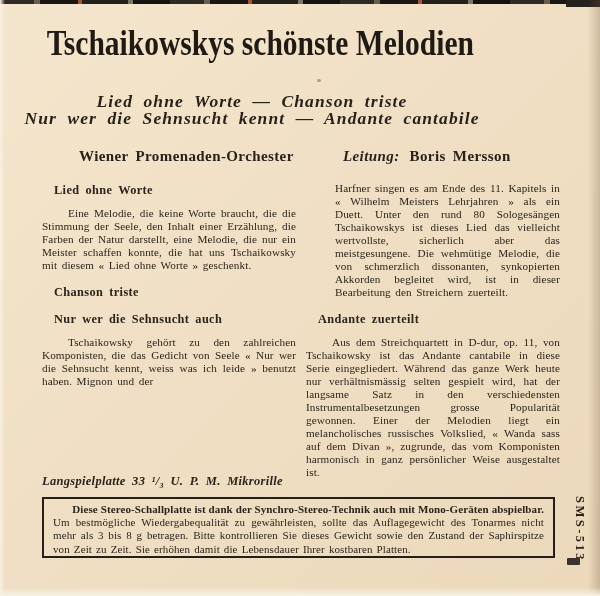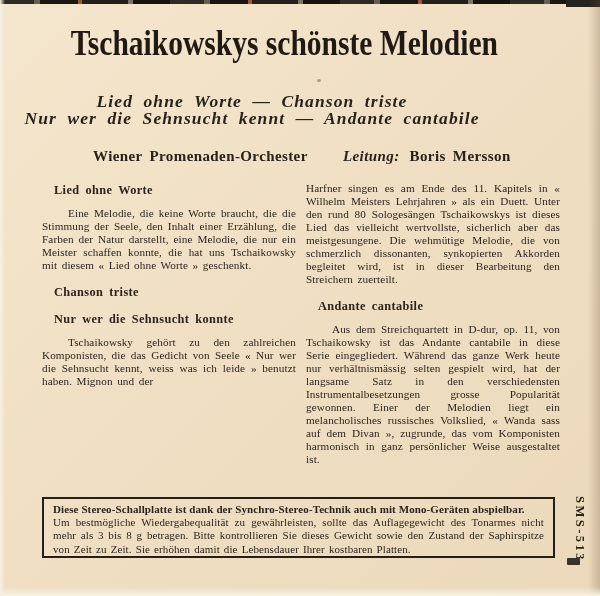--- a/index.html
+++ b/index.html
@@ -38,59 +38,59 @@
   }
   .scan-notch-br{
     position:absolute;left:567px;top:558px;width:13px;height:7px;background:#3a332b;border-radius:1px;
   }
   .scan-speck{
     position:absolute;left:317px;top:79px;width:4px;height:3px;background:rgba(90,70,50,.45);border-radius:50%;
   }
   
   .title{
     position:absolute;left:0;top:22px;width:568px;margin:0;
-    text-align:center;font-size:36px;font-weight:bold;color:#201a14;
+    text-align:left;font-size:36px;font-weight:bold;color:#201a14;
     white-space:nowrap;
   }
   .title span{display:inline-block;transform:scaleX(.82);transform-origin:center;}
   .subtitle{
     position:absolute;left:0;width:504px;text-align:center;
     font-size:17.5px;font-weight:bold;font-style:italic;color:#28221b;
     letter-spacing:1.1px;word-spacing:5px;white-space:nowrap;
   }
   .subtitle-1{top:91px;}
   .subtitle-2{top:108px;}
   .credits{position:absolute;left:0;top:148px;width:600px;height:20px;font-size:15px;font-weight:bold;color:#28221b;}
-  .credit-orchestra{position:absolute;left:93px;letter-spacing:.4px;word-spacing:3px;}
+  .credit-orchestra{position:absolute;left:79px;letter-spacing:.4px;word-spacing:3px;}
   .credit-conductor{position:absolute;left:343px;letter-spacing:.4px;word-spacing:3px;text-align:center;}
   .credit-conductor .lbl{font-style:italic;margin-right:10px;}
   
   .col{
     position:absolute;top:182px;width:254px;height:294px;overflow:hidden;
     font-size:11.2px;line-height:13px;color:#2b241c;
     text-align:justify;letter-spacing:.1px;word-spacing:1.6px;
   }
   .col-left{left:42px;}
   .col-right{left:306px;}
   .col h3{font-size:12.3px;line-height:13px;margin:14px 12px 10px;letter-spacing:.4px;word-spacing:2.5px;text-align:left;}
   .col h3:first-child{margin-top:2px;}
   .col p{margin:0 0 6px;text-indent:26px;}
-  .col p.no-indent{text-indent:0;}
+  .col p.no-indent{text-indent:0;margin-left:29px;}
   .format-note{
     position:absolute;left:42px;top:474px;width:260px;
     font-size:12.5px;font-style:italic;font-weight:bold;color:#2b241c;
     letter-spacing:.3px;word-spacing:3px;white-space:nowrap;
   }
   
   .notice-box{
     position:absolute;left:42px;top:497px;width:491px;height:47px;
     border:2px solid #241f18;padding:4px 9px 6px;
     font-size:11px;line-height:13.2px;color:#2b241c;
   }
-  .notice-line1{font-weight:bold;text-align:left;letter-spacing:.1px;}
+  .notice-line1{font-weight:bold;text-align:right;letter-spacing:.1px;}
   .notice-body{text-align:justify;letter-spacing:.1px;word-spacing:1.2px;}
   
   .catalog{
     position:absolute;right:13px;top:496px;
     writing-mode:vertical-rl;text-orientation:mixed;
     font-size:12.5px;font-weight:bold;color:#2b241c;letter-spacing:2.5px;
     white-space:nowrap;
   }
 </style>
 </head>
@@ -107,30 +107,31 @@
     <span class="credit-orchestra">Wiener Promenaden-Orchester</span>
     <span class="credit-conductor">
       <span class="lbl">Leitung:</span><span>Boris Mersson</span>
     </span>
   </div>
 
   <div class="col col-left">
     <h3>Lied ohne Worte</h3>
     <p>Eine Melodie, die keine Worte braucht, die die Stimmung der Seele, den Inhalt einer Erzählung, die Farben der Natur darstellt, eine Melodie, die nur ein Meister schaffen konnte, die hat uns Tschaikowsky mit diesem « Lied ohne Worte » geschenkt.</p>
     <h3>Chanson triste</h3>
-    <h3>Nur wer die Sehnsucht konnte</h3>
+    <h3>Nur wer die Sehnsucht auch</h3>
     <p>Tschaikowsky gehört zu den zahlreichen Komponisten, die das Gedicht von Seele « Nur wer die Sehnsucht kennt, weiss was ich leide » benutzt haben. Mignon und der</p>
   </div>
 
   <div class="col col-right">
     <p class="no-indent">Harfner singen es am Ende des 11. Kapitels in « Wilhelm Meisters Lehrjahren » als ein Duett. Unter den rund 80 Sologesängen Tschaikowskys ist dieses Lied das vielleicht wertvollste, sicherlich aber das meistgesungene. Die wehmütige Melodie, die von schmerzlich dissonanten, synkopierten Akkorden begleitet wird, ist in dieser Bearbeitung den Streichern zuerteilt.</p>
-    <h3>Andante cantabile</h3>
+    <h3>Andante zuerteilt</h3>
     <p>Aus dem Streichquartett in D-dur, op. 11, von Tschaikowsky ist das Andante cantabile in diese Serie eingegliedert. Während das ganze Werk heute nur verhältnismässig selten gespielt wird, hat der langsame Satz in den verschiedensten Instrumentalbesetzungen grosse Popularität gewonnen. Einer der Melodien liegt ein melancholisches russisches Volkslied, « Wanda sass auf dem Divan », zugrunde, das vom Komponisten harmonisch in ganz persönlicher Weise ausgestaltet ist.</p>
   </div>
 
+  <div class="format-note">Langspielplatte 33 ¹/₃ U. P. M. Mikrorille</div>
 
   <div class="notice-box">
     <div class="notice-line1">Diese Stereo-Schallplatte ist dank der Synchro-Stereo-Technik auch mit Mono-Geräten abspielbar.</div>
     <div class="notice-body">Um bestmögliche Wiedergabequalität zu gewährleisten, sollte das Auflagegewicht des Tonarmes nicht mehr als 3 bis 8 g betragen. Bitte kontrollieren Sie dieses Gewicht sowie den Zustand der Saphirspitze von Zeit zu Zeit. Sie erhöhen damit die Lebensdauer Ihrer kostbaren Platten.</div>
   </div>
 
   <div class="catalog">SMS-513</div>
 
   <div class="scan-strip-top"></div>
   <div class="scan-corner-tr"></div>

